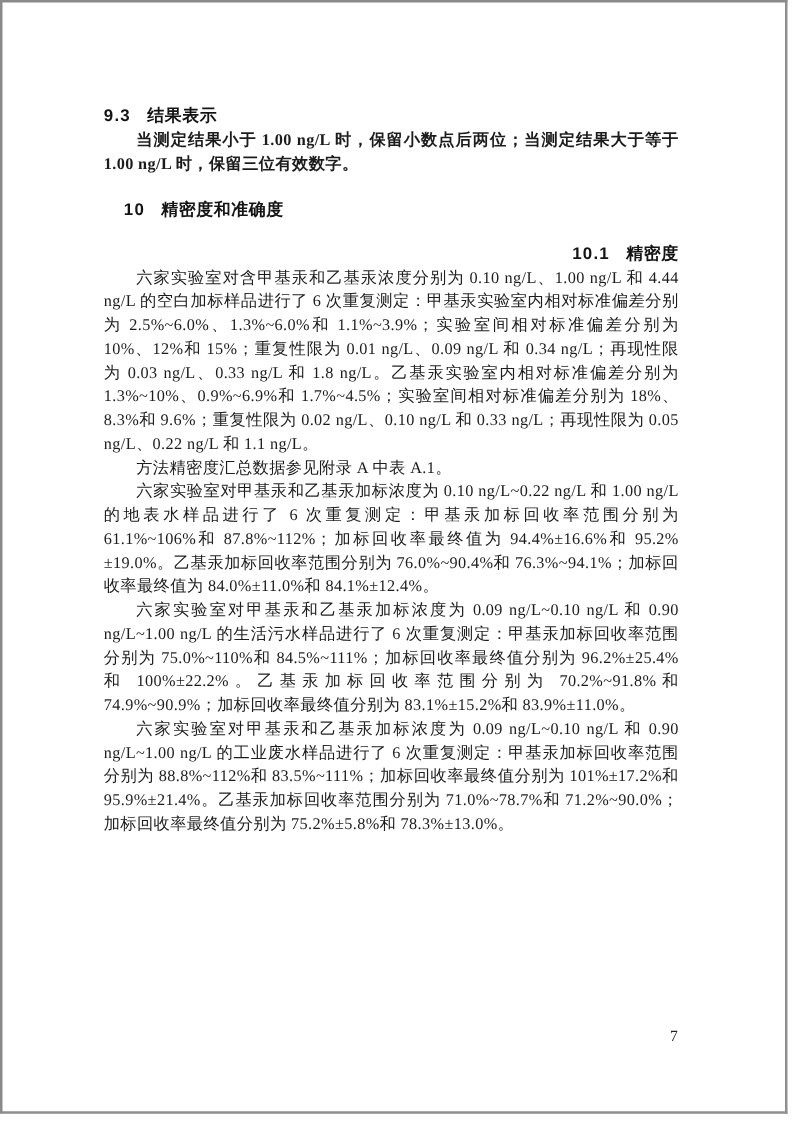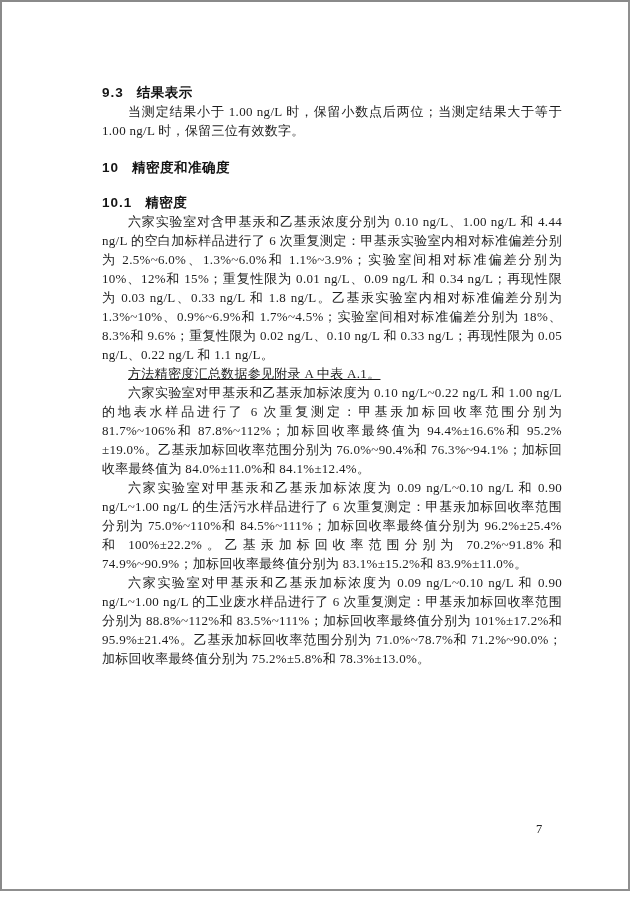--- a/index.html
+++ b/index.html
@@ -17,49 +17,50 @@
     width: 626px;
     height: 887px;
     background: #ffffff;
     border-top: 2px solid #8a8a8a;
     border-left: 2px solid #8a8a8a;
     border-right: 2px solid #8f8f8f;
     border-bottom: 2px solid #8f8f8f;
   }
   .content {
     position: absolute;
-    left: 100px;
+    left: 81px;
     top: 82px;
     width: 460px;
     color: #1c1c1c;
   }
   .h1, .h2 {
     font-family: "Liberation Sans", "DejaVu Sans", sans-serif;
     font-weight: bold;
     font-size: 13.5px;
     line-height: 18px;
     color: #141414;
     letter-spacing: 0.5px;
+    margin-left: 16px;
   }
   .h1 .num, .h2 .num { margin-right: 13px; letter-spacing: 1px; }
   p.body {
     margin: 0;
     font-size: 13px;
     line-height: 19px;
     text-align: justify;
     text-indent: 2em;
     color: #1c1c1c;
     letter-spacing: 0.3px;
   }
   .b0 { margin: 0; }
-  .b1 { margin-top: 9px; }
+  .b1 { margin-top: 9px; font-weight: bold; }
   .b2 { margin-top: 19px; }
-  .b3 { margin-top: 17px; }
+  .b3 { margin-top: 17px; text-align: right; }
   .b4 { margin-top: 7px; font-family: Liberation Serif, serif; }
-  .b5 { margin-top: 0; text-decoration: underline; }
+  .b5 { margin-top: 0; }
   .b6 { margin-top: 16px; }
   .b7 { margin-top: 7px; }
   .b8, .b9, .b10, .b11 { margin-top: 0; }
   .page-number {
     position: absolute;
     left: 534px;
     top: 820px;
     font-size: 12.5px;
     color: #222222;
     font-family: "Liberation Serif", "DejaVu Serif", serif;
@@ -83,21 +84,21 @@
 
     <div class="h2 b3">
       <span class="num">10.1</span><span class="ttl">精密度</span>
     </div>
 
     <p class="body b4">六家实验室对含甲基汞和乙基汞浓度分别为 0.10 ng/L、1.00 ng/L 和 4.44 ng/L 的空白加标样品进行了 6 次重复测定：甲基汞实验室内相对标准偏差分别为 2.5%~6.0%、1.3%~6.0%和 1.1%~3.9%；实验室间相对标准偏差分别为 10%、12%和 15%；重复性限为 0.01 ng/L、0.09 ng/L 和 0.34 ng/L；再现性限为 0.03 ng/L、0.33 ng/L 和 1.8 ng/L。乙基汞实验室内相对标准偏差分别为 1.3%~10%、0.9%~6.9%和 1.7%~4.5%；实验室间相对标准偏差分别为 18%、8.3%和 9.6%；重复性限为 0.02 ng/L、0.10 ng/L 和 0.33 ng/L；再现性限为 0.05 ng/L、0.22 ng/L 和 1.1 ng/L。</p>
 
     <p class="body b5">方法精密度汇总数据参见附录 A 中表 A.1。</p>
 
 
-    <p class="body b7">六家实验室对甲基汞和乙基汞加标浓度为 0.10 ng/L~0.22 ng/L 和 1.00 ng/L 的地表水样品进行了 6 次重复测定：甲基汞加标回收率范围分别为 81.7%~106%和 87.8%~112%；加标回收率最终值为 94.4%±16.6%和 95.2%±19.0%。乙基汞加标回收率范围分别为 76.0%~90.4%和 76.3%~94.1%；加标回收率最终值为 84.0%±11.0%和 84.1%±12.4%。</p>
+    <p class="body b7">六家实验室对甲基汞和乙基汞加标浓度为 0.10 ng/L~0.22 ng/L 和 1.00 ng/L 的地表水样品进行了 6 次重复测定：甲基汞加标回收率范围分别为 61.1%~106%和 87.8%~112%；加标回收率最终值为 94.4%±16.6%和 95.2%±19.0%。乙基汞加标回收率范围分别为 76.0%~90.4%和 76.3%~94.1%；加标回收率最终值为 84.0%±11.0%和 84.1%±12.4%。</p>
 
     <p class="body b8">六家实验室对甲基汞和乙基汞加标浓度为 0.09 ng/L~0.10 ng/L 和 0.90 ng/L~1.00 ng/L 的生活污水样品进行了 6 次重复测定：甲基汞加标回收率范围分别为 75.0%~110%和 84.5%~111%；加标回收率最终值分别为 96.2%±25.4%和 100%±22.2%。乙基汞加标回收率范围分别为 70.2%~91.8%和 74.9%~90.9%；加标回收率最终值分别为 83.1%±15.2%和 83.9%±11.0%。</p>
 
     <p class="body b9">六家实验室对甲基汞和乙基汞加标浓度为 0.09 ng/L~0.10 ng/L 和 0.90 ng/L~1.00 ng/L 的工业废水样品进行了 6 次重复测定：甲基汞加标回收率范围分别为 88.8%~112%和 83.5%~111%；加标回收率最终值分别为 101%±17.2%和 95.9%±21.4%。乙基汞加标回收率范围分别为 71.0%~78.7%和 71.2%~90.0%；加标回收率最终值分别为 75.2%±5.8%和 78.3%±13.0%。</p>
 
 
 
   </div>
 
   <div class="page-number">7</div>

